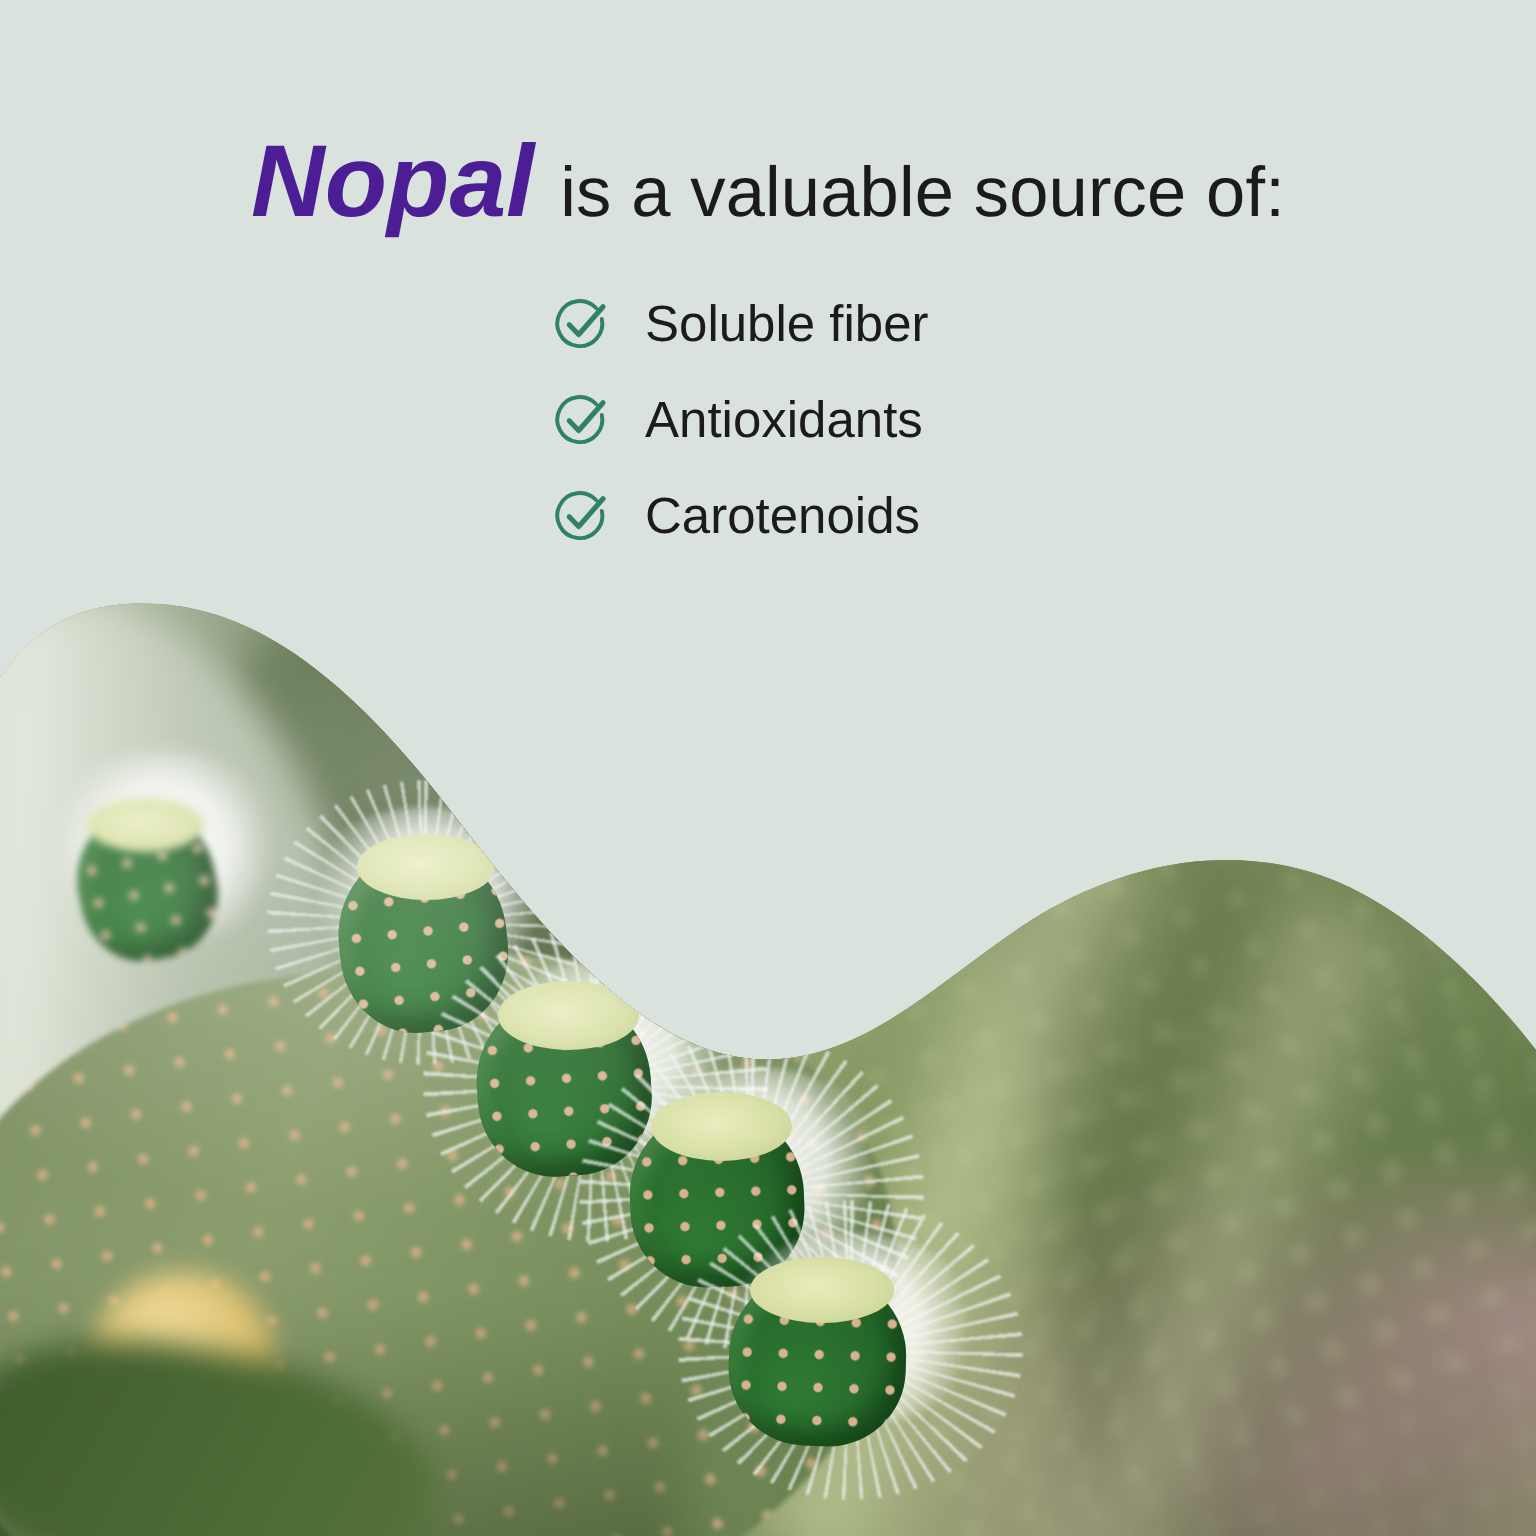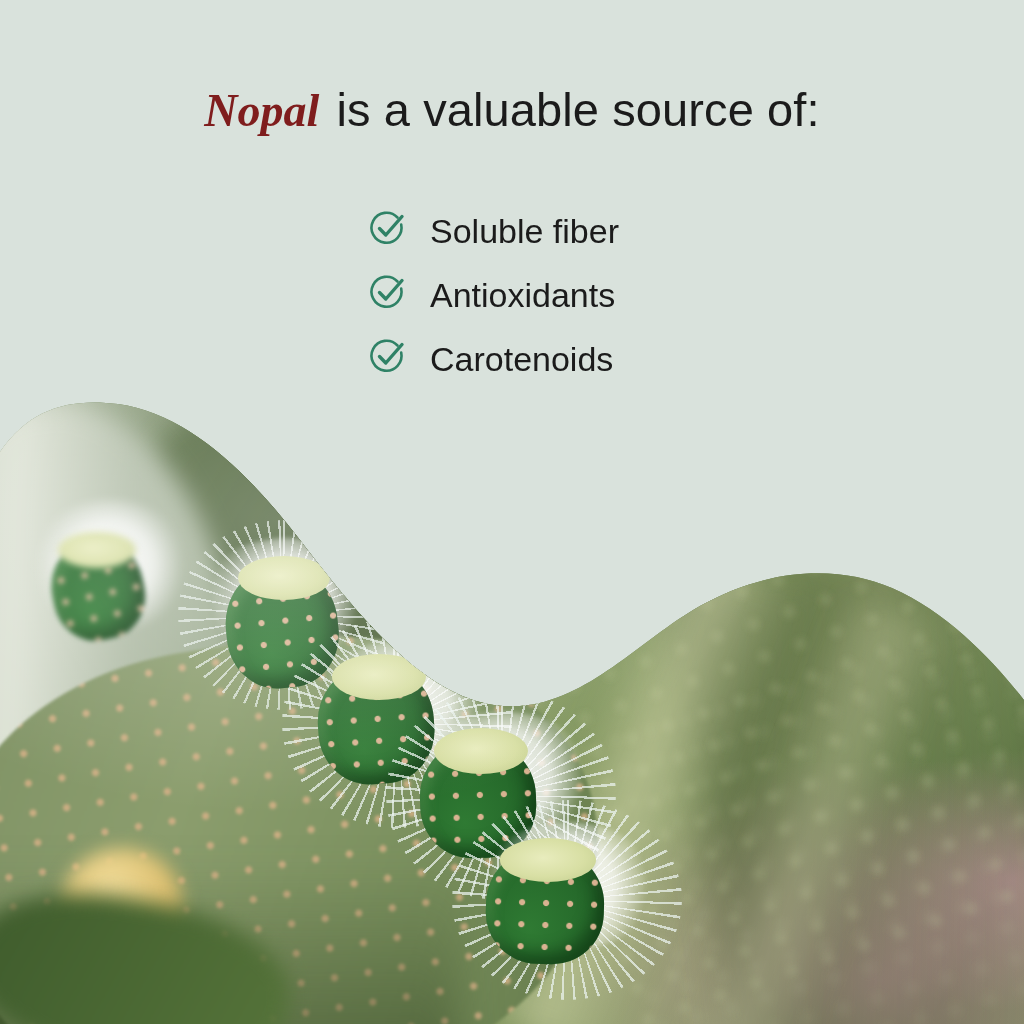--- a/index.html
+++ b/index.html
@@ -23,39 +23,39 @@
     top: 84px;
     width: 1024px;
     text-align: center;
     font-size: 47px;
     line-height: 1.1;
     color: #1b1b1b;
     letter-spacing: 0.1px;
     white-space: nowrap;
   }
   .headline .brand {
-    font-family: Liberation Serif, serif;
+    font-family: Liberation Sans, sans-serif;
     font-style: italic;
     font-weight: bold;
-    color: #7f1d1d;
-    font-size: 46px;
+    color: #4c1d95;
+    font-size: 68px;
     letter-spacing: 0px;
     padding-right: 4px;
   }
 
   
   .benefits {
     position: absolute;
     left: 368px;
     top: 184px;
     width: 420px;
   }
   .benefit-row {
     display: flex;
-    align-items: flex-end;
+    align-items: center;
     height: 64px;
   }
   .check-icon {
     width: 40px;
     height: 40px;
     flex: 0 0 40px;
     display: block;
   }
   .benefit-label {
     margin-left: 22px;

